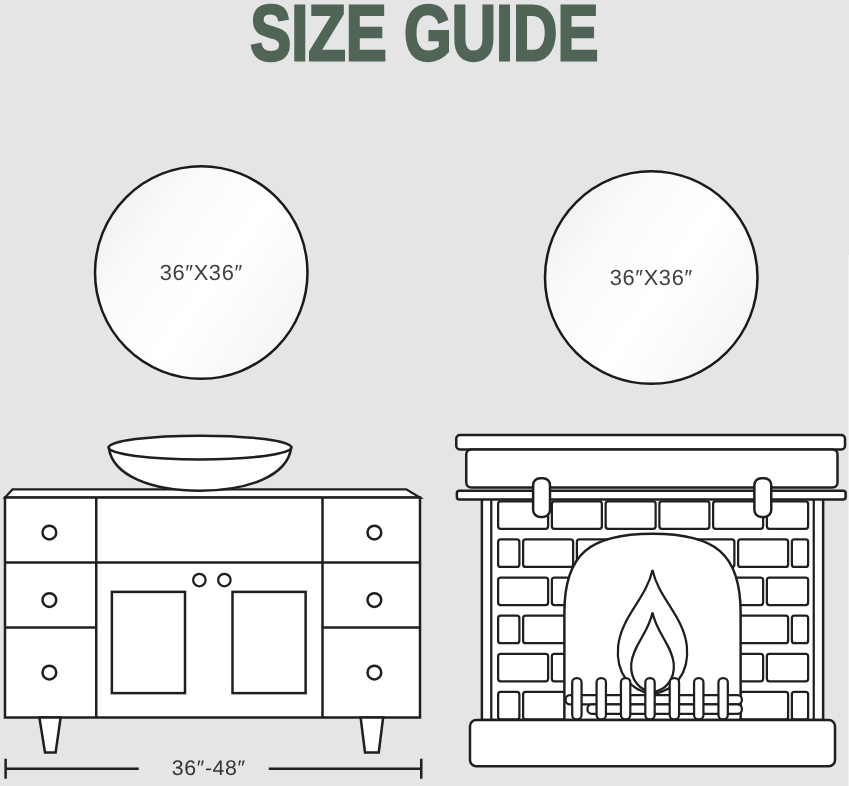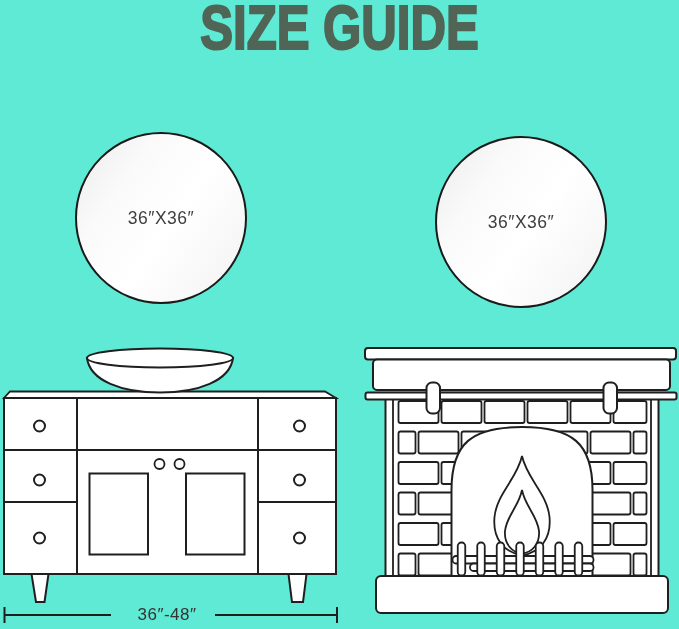--- a/index.html
+++ b/index.html
@@ -1,19 +1,19 @@
 <!DOCTYPE html>
 <html><head>
 <meta charset="utf-8">
 <style>
   html,body{margin:0;padding:0;background:#fff;}
   #canvas{
     position:relative;
     width:679px;height:629px;
-    background:#5eead4;
+    background:#e5e5e5;
     overflow:hidden;
     font-family:"Liberation Sans", sans-serif;
   }
   
   #title{
     position:absolute;
     top:-4px;left:0;width:100%;
     margin:0;
     text-align:center;
     font-family:"Liberation Sans", sans-serif;

